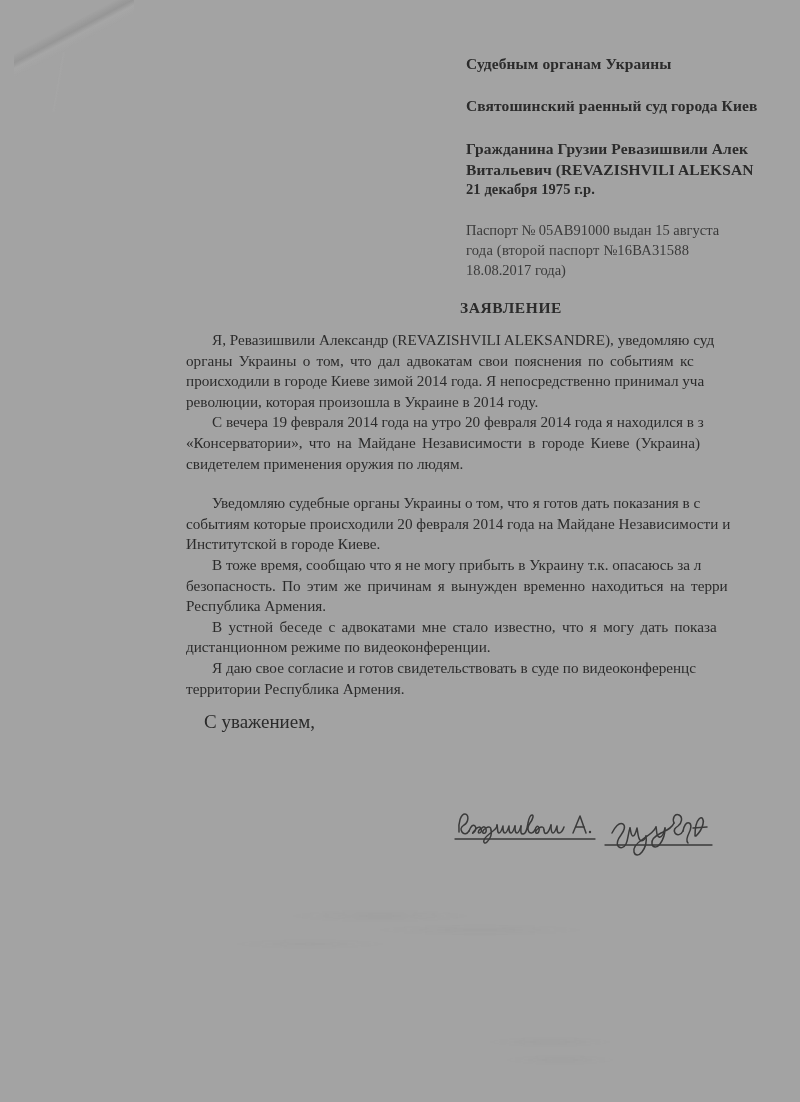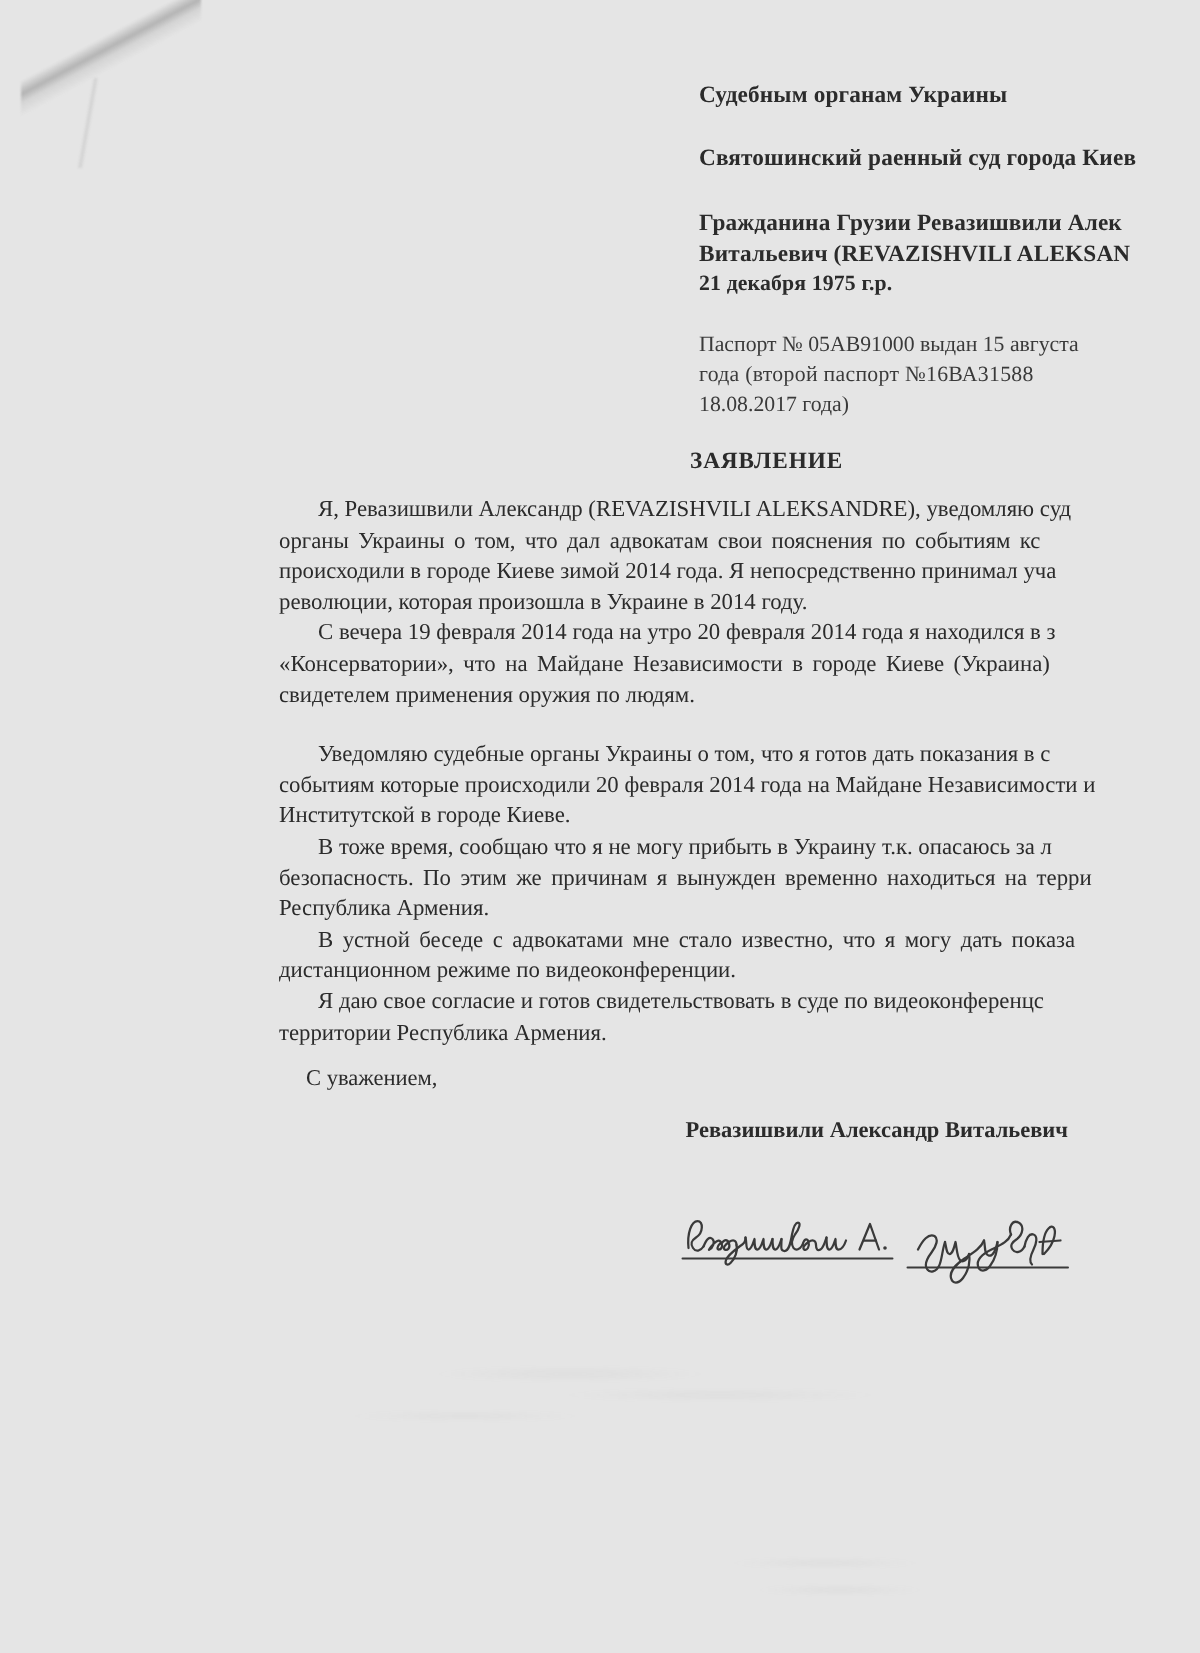--- a/index.html
+++ b/index.html
@@ -4,21 +4,21 @@
 <style>
   html, body {
     margin: 0;
     padding: 0;
     background: #ffffff;
   }
   .page {
     position: relative;
     width: 800px;
     height: 1102px;
-    background: #e5e5e5;
+    background: #a3a3a3;
     overflow: hidden;
     font-family: "Liberation Serif", "DejaVu Serif", serif;
     color: #2b2b2b;
   }
 
   
   .scan-noise {
     position: absolute;
     pointer-events: none;
   }
@@ -123,21 +123,21 @@
   }
   .p-indent { padding-left: 26px; }
   .gap-before { margin-top: 19px !important; }
   .spread2 { word-spacing: 2.5px; }
 
   
   .closing {
     position: absolute;
     left: 204px;
     top: 711px;
-    font-size: 15px;
+    font-size: 19px;
   }
   .sign-name {
     position: absolute;
     left: 457px;
     top: 744px;
     font-size: 15px;
     line-height: 20px;
     font-weight: 700;
   }
   .sign-name .latin { font-weight: 400; letter-spacing: 0.2px; }
@@ -209,21 +209,20 @@
     <p>дистанционном режиме по видеоконференции.</p>
 
     <p class="p-indent">Я даю свое согласие и готов свидетельствовать в суде по видеоконференцс</p>
     <p>территории Республика Армения.</p>
 
   </div>
 
   <div class="closing">С уважением,</div>
 
   <div class="sign-name">
-    <div>Ревазишвили Александр Витальевич</div>
   </div>
 
   <div class="signatures">
     <svg width="320" height="70" viewBox="0 0 320 70" xmlns="http://www.w3.org/2000/svg">
       <g fill="none" stroke="#3a3a3a" stroke-width="1.5" stroke-linecap="round" stroke-linejoin="round">
 
         <path d="M9,34 C8,24 11,16 15,16 C19,16 19,24 14,27 C11,29 10,31 12,34
                  C14,37 17,36 19,33"></path>
         <path d="M19,33 C21,28 23,26 25,28 C27,30 25,34 23,35 C22,36 23,34 26,31
                  C28,29 30,28 31,31 C32,33 31,35 29,35 C28,35 28,33 30,31"></path>

